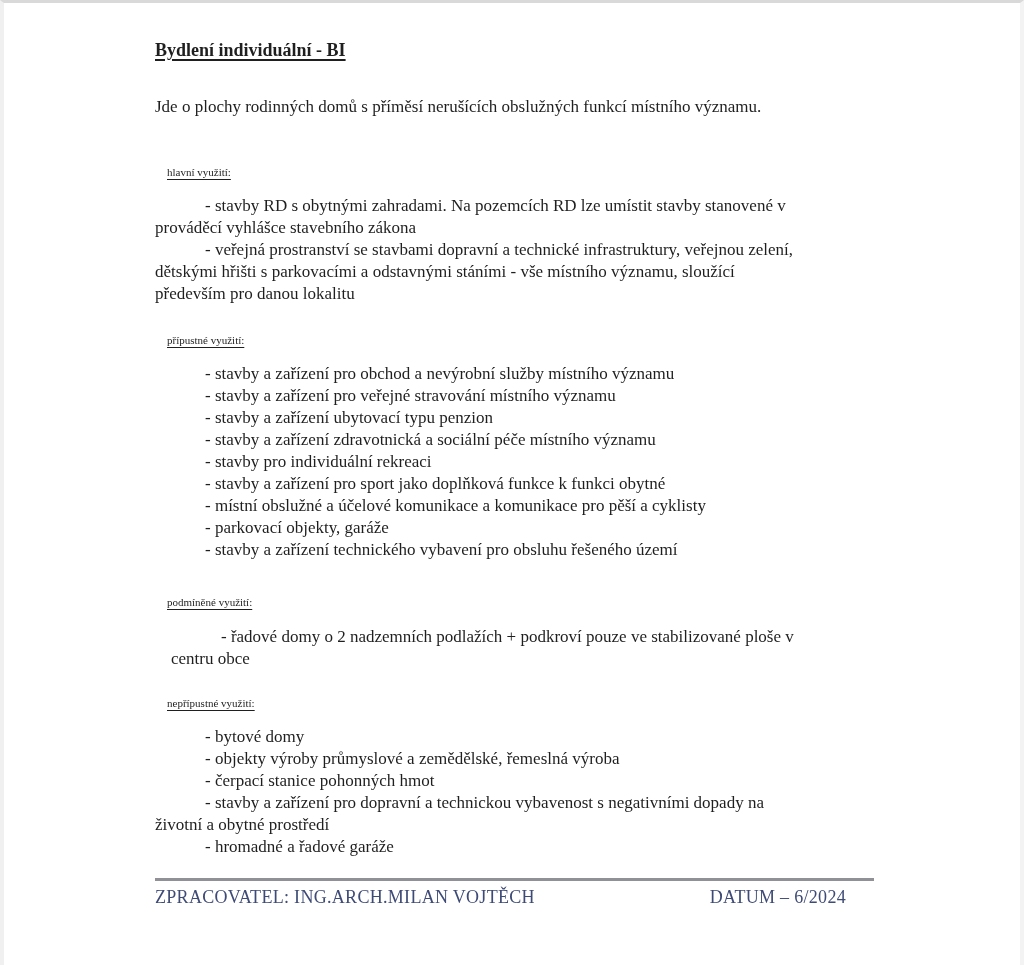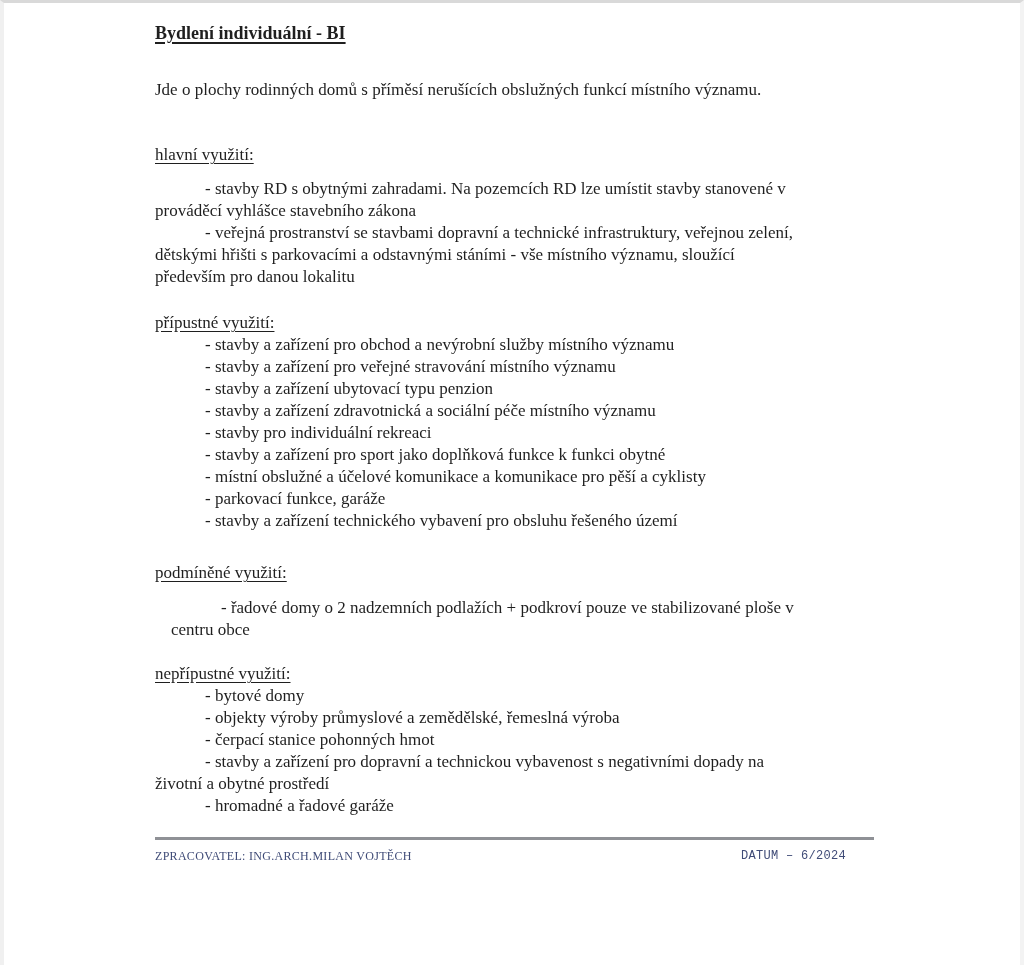--- a/index.html
+++ b/index.html
@@ -17,41 +17,41 @@
     border-top: 3px solid #d9d9d9;
     border-left: 4px solid #f0f0f0;
     border-right: 4px solid #f3f3f3;
     font-family: "Liberation Serif", "DejaVu Serif", serif;
     color: var(--body-text);
     overflow: hidden;
   }
   .content {
     margin-left: 151px;
     width: 730px;
-    padding-top: 19px;
+    padding-top: 36px;
     font-size: 17px;
     line-height: 22px;
   }
   .doc-title {
     font-size: 18px;
     font-weight: bold;
     text-decoration: underline;
     text-decoration-thickness: 2px;
     text-underline-offset: 3px;
     margin: 0;
   }
   .intro {
     margin: 35px 0 0 0;
   }
   .section-heading {
-    font-size: 17px;
+    font-size: 11px;
     font-weight: normal;
     text-decoration: underline;
     text-underline-offset: 3px;
-    margin: 0;
+    margin: 12px;
   }
   .sh-1 { margin-top: 43px; }
   .sh-2 { margin-top: 24px; }
   .sh-3 { margin-top: 30px; }
   .sh-4 { margin-top: 22px; }
   .para {
     margin: 0;
     white-space: pre-line;
     text-indent: 50px;
   }
@@ -62,25 +62,25 @@
   .footer-rule {
     width: 719px;
     height: 3px;
     background: var(--footer-rule);
   }
   .footer-row {
     width: 719px;
     display: flex;
     justify-content: space-between;
     margin-top: 5px;
-    font-size: 12px;
+    font-size: 18px;
     color: var(--footer-text);
     letter-spacing: 0.3px;
   }
-  .footer-right { margin-right: 28px; font-family: Liberation Mono, monospace; }
+  .footer-right { margin-right: 28px; }
 </style>
 </head>
 <body>
 
 <div class="page">
   <div class="content">
 
     <h1 class="doc-title">Bydlení individuální - BI</h1>
 
     <p class="intro">Jde o plochy rodinných domů s příměsí nerušících obslužných funkcí místního významu.</p>
@@ -96,21 +96,21 @@
 
     <h2 class="section-heading sh-2">přípustné využití:</h2>
     <div class="para-group">
       <p class="para">- stavby a zařízení pro obchod a nevýrobní služby místního významu</p>
       <p class="para">- stavby a zařízení pro veřejné stravování místního významu</p>
       <p class="para">- stavby a zařízení ubytovací typu penzion</p>
       <p class="para">- stavby a zařízení zdravotnická a sociální péče místního významu</p>
       <p class="para">- stavby pro individuální rekreaci</p>
       <p class="para">- stavby a zařízení pro sport jako doplňková funkce k funkci obytné</p>
       <p class="para">- místní obslužné a účelové komunikace a komunikace pro pěší a cyklisty</p>
-      <p class="para">- parkovací funkce, garáže</p>
+      <p class="para">- parkovací objekty, garáže</p>
       <p class="para">- stavby a zařízení technického vybavení pro obsluhu řešeného území</p>
     </div>
 
     <h2 class="section-heading sh-3">podmíněné využití:</h2>
     <div class="para-group pg-3">
       <p class="para">- řadové domy o 2 nadzemních podlažích + podkroví pouze ve stabilizované ploše v
 centru obce</p>
     </div>
 
     <h2 class="section-heading sh-4">nepřípustné využití:</h2>

